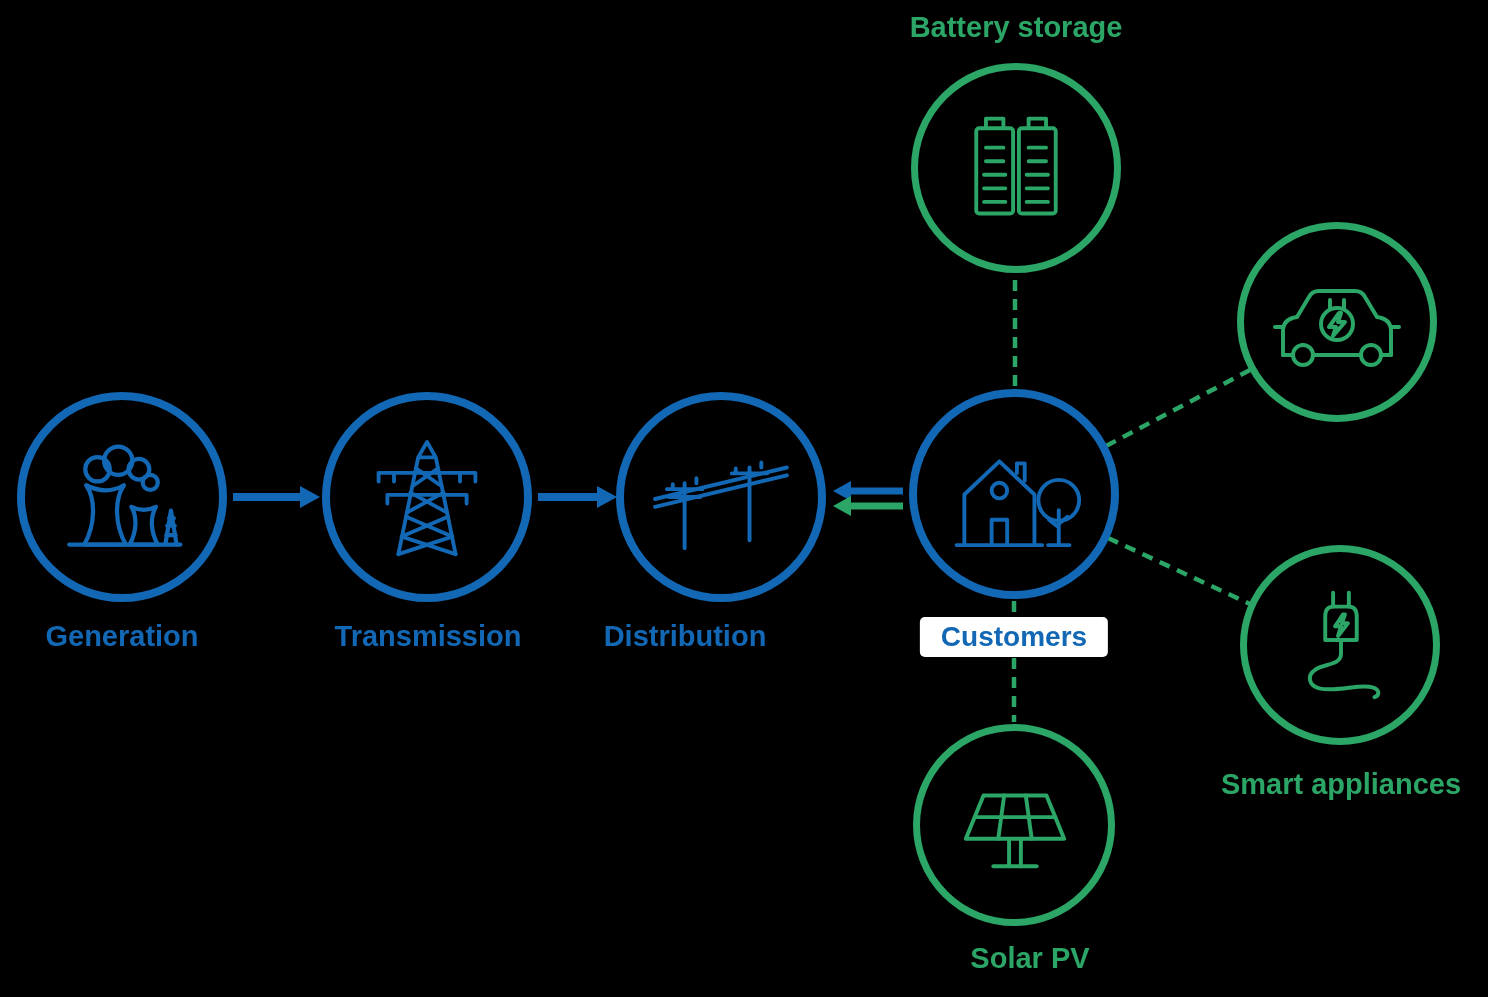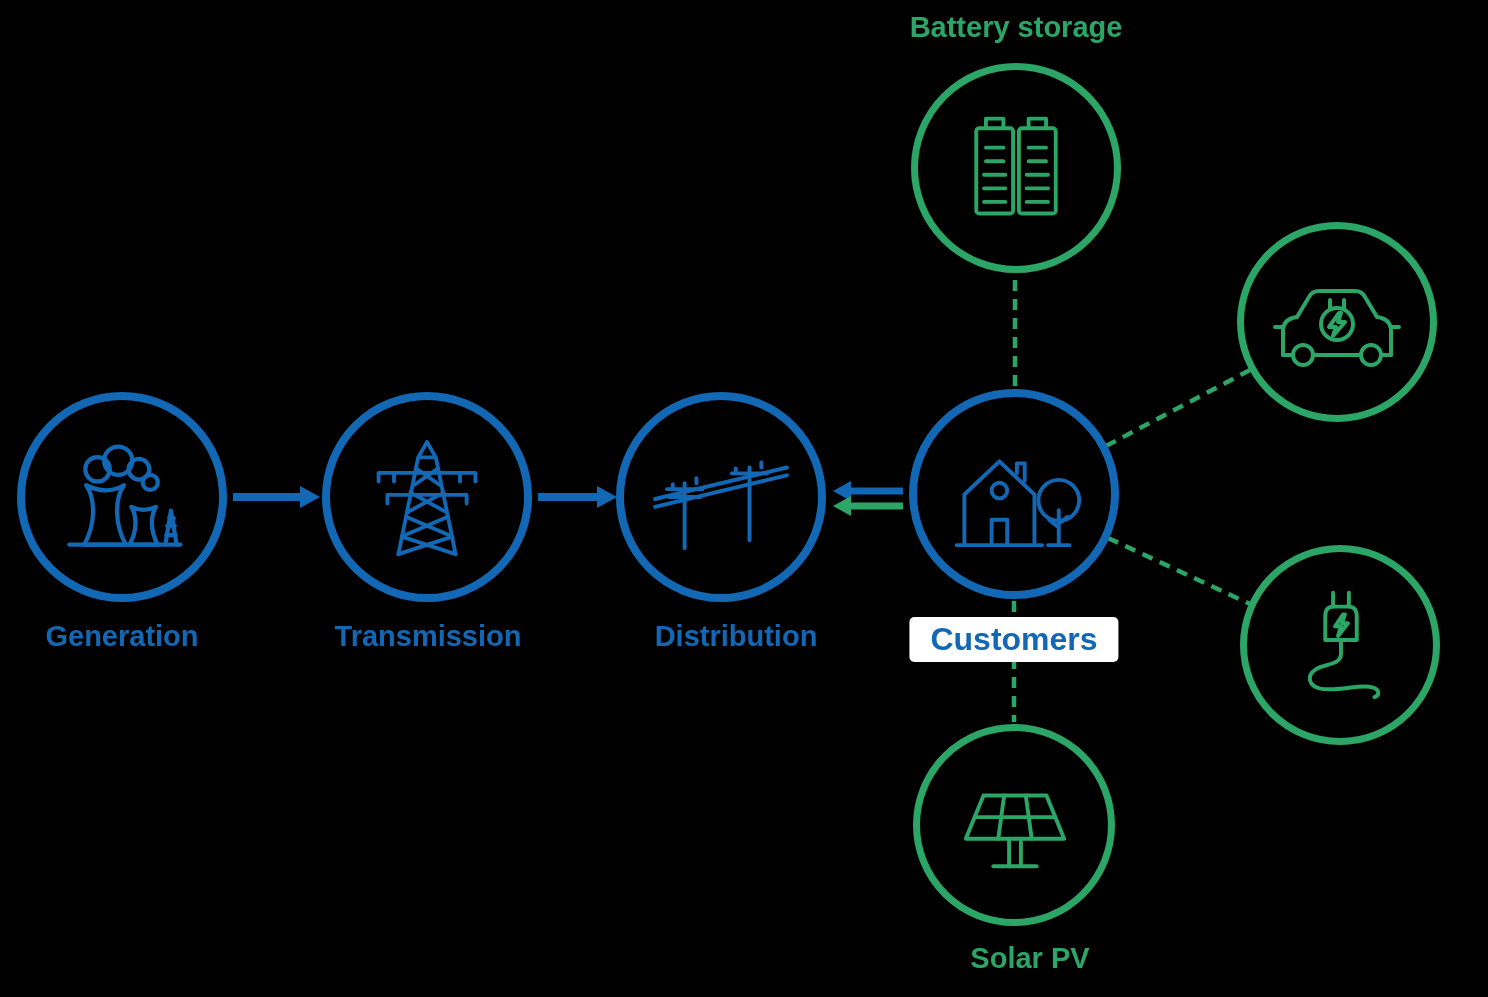--- a/index.html
+++ b/index.html
@@ -7,21 +7,21 @@
          font-family:"Liberation Sans", sans-serif;}
   .connectors{position:absolute;left:0;top:0;z-index:1;pointer-events:none;}
   .node{position:absolute;box-sizing:border-box;border-radius:50%;z-index:2;
         display:flex;align-items:center;justify-content:center;background:#000;}
   .node.blue{border:8px solid var(--blue,#1268b4);color:var(--blue,#1268b4);}
   .node.green{border:7px solid var(--green,#2ba666);color:var(--green,#2ba666);}
   .lbl{position:absolute;z-index:3;transform:translateX(-50%);white-space:nowrap;
        font-weight:bold;font-size:29px;letter-spacing:0;}
   .lbl.blue{color:var(--blue,#1268b4);}
   .lbl.green{color:var(--green,#2ba666);}
-  .pill{background:var(--pillbg,#fff);padding:4px 21px;border-radius:5px;font-size:32px;}
+  .pill{background:var(--pillbg,#fff);padding:4px 21px;border-radius:5px;font-size:28px;}
   svg.icon{display:block;}
 </style>
 </head>
 <body>
 
 <div class="stage" style="--blue: #1268b4; --green: #2ba666; --pillbg: #ffffff; --bg: #000000;">
 
   <svg class="connectors" width="1488" height="997" viewBox="0 0 1488 997">
 
     <g>
@@ -84,21 +84,21 @@
   <div class="node blue" style="left:616px;top:392px;width:210px;height:210px;">
     <svg class="icon" viewBox="0 0 150 120" width="148" height="118">
       <g fill="none" stroke="currentColor" stroke-width="4" stroke-linecap="round" stroke-linejoin="round">
         <path d="M8 62 L142 30"></path>
         <path d="M8 70 L142 38"></path>
         <path d="M38 112 V46 M20 52 H56 M22 60 H54 M26 47 V52 M50 41 V46"></path>
         <path d="M104 104 V30 M86 36 H122 M90 31 V36 M116 25 V30"></path>
       </g>
     </svg>
   </div>
-  <div class="lbl blue" style="left:736px;top:620px;">Distribution</div>
+  <div class="lbl blue" style="left:685px;top:620px;">Distribution</div>
 
   <div class="node blue" style="left:909px;top:389px;width:210px;height:210px;">
     <svg class="icon" viewBox="0 0 150 120" width="146" height="117">
       <g fill="none" stroke="currentColor" stroke-width="4" stroke-linecap="round" stroke-linejoin="round">
         <path d="M24 112 V60 L60 26 L96 60 V112"></path>
         <path d="M78 38 V28 H86 V46"></path>
         <path d="M52 112 V86 H68 V112"></path>
         <circle cx="60" cy="56" r="8"></circle>
         <path d="M16 112 H104"></path>
         <circle cx="121" cy="66" r="21"></circle>
@@ -140,20 +140,21 @@
   <div class="node green" style="left:1240px;top:545px;width:200px;height:200px;">
     <svg class="icon" viewBox="0 0 130 130" width="128" height="128">
       <g fill="none" stroke="currentColor" stroke-width="4" stroke-linecap="round" stroke-linejoin="round">
         <path d="M58 26 V12 M74 26 V12"></path>
         <path d="M50 36 Q50 26 58 26 H74 Q82 26 82 36 V60 H50 Z"></path>
         <path d="M68 34 L60 46 H66 L63 56 L73 43 H67 L70 34 Z"></path>
         <path d="M66 60 V74 C66 86 48 84 40 90 C31 96 33 106 44 109 C62 113 86 104 98 108 C105 110 106 116 100 118"></path>
       </g>
     </svg>
   </div>
+  <div class="lbl green" style="left:1341px;top:768px;">Smart appliances</div>
 
   <div class="node green" style="left:913px;top:724px;width:202px;height:202px;">
     <svg class="icon" viewBox="0 0 150 120" width="148" height="118">
       <g fill="none" stroke="currentColor" stroke-width="4" stroke-linecap="round" stroke-linejoin="round">
         <path d="M44 30 H108 L126 74 H26 Z"></path>
         <path d="M65 30 L59 74 M87 30 L93 74"></path>
         <path d="M35 52 H117"></path>
         <path d="M70 74 V102 M82 74 V102"></path>
         <path d="M54 102 H98"></path>
       </g>

